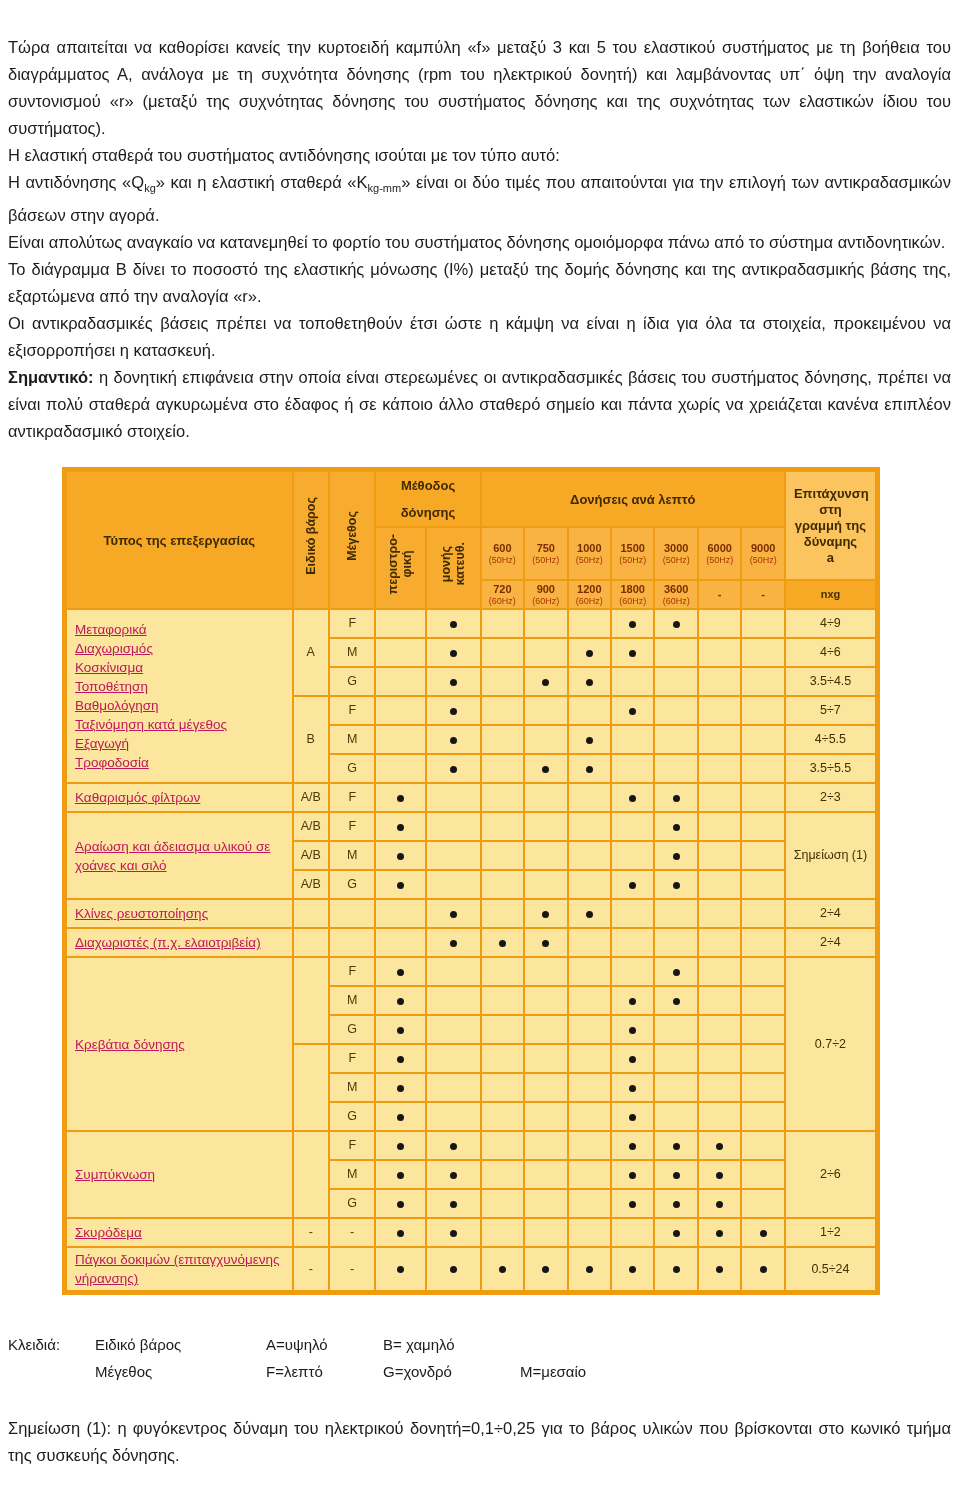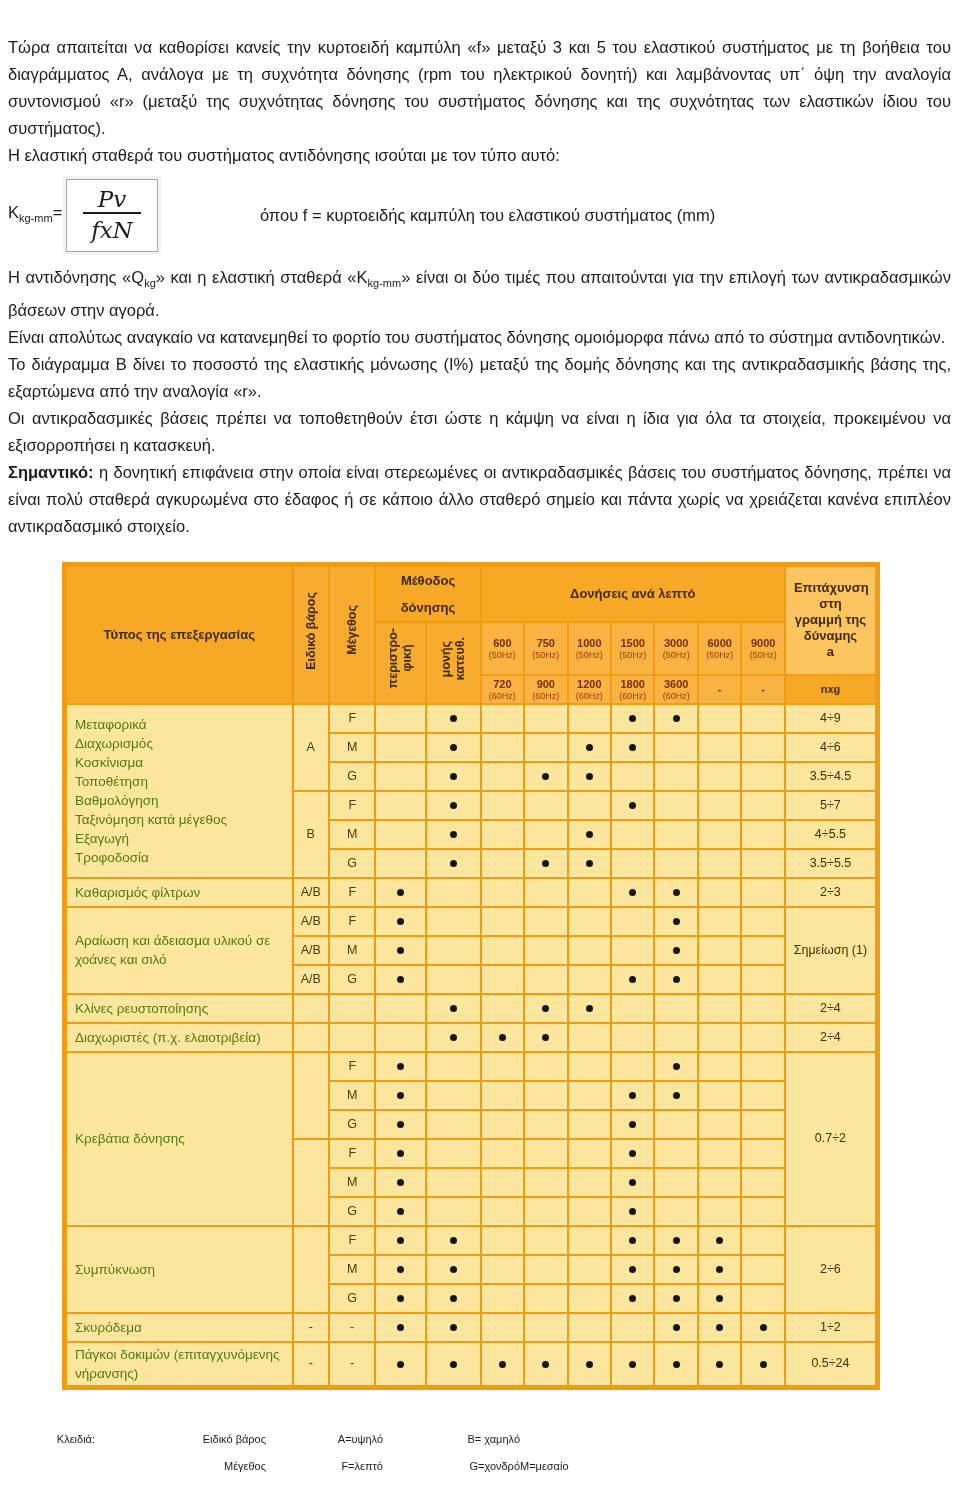--- a/index.html
+++ b/index.html
@@ -33,50 +33,42 @@
         white-space:pre-line;line-height:1.15;font-size:12.5px;}
   th.freq{background:#f8b342;}
   .rpm{display:block;font-size:11px;font-weight:bold;color:#7b2c00;line-height:13px;}
   .hz{display:block;font-size:9px;font-weight:normal;color:#a83500;line-height:10px;}
   th.accel-h{background:#fbc45e;font-size:13px;line-height:16px;padding:8px;}
   .accel-a{display:block;font-size:13px;}
   th.nxg{font-size:11px;color:#4a2d00;margin-top:16px;}
   tbody td{background:#fce69e;height:23px;text-align:center;vertical-align:middle;
            font-size:12.5px;color:#4a3a08;}
   td.lbl{text-align:left;padding:2px 4px 2px 8px;font-size:13.5px;line-height:19px;
-         white-space:pre-line;color:#4d7c0f;}
+         white-space:pre-line;color:#be185d;text-decoration:underline;}
   td.wcell,td.scell{font-weight:normal;color:#4a3a08;}
   td.acell{font-size:12.5px;color:#403000;}
   .dot{display:inline-block;width:7px;height:7px;border-radius:50%;background:#161616;vertical-align:middle;}
 
   
-  .key{margin-top:36px;font-size:11px;line-height:27px;text-align:right;}
+  .key{margin-top:36px;font-size:15px;line-height:27px;text-align:left;}
   .key-row{display:flex;}
   .key-c0{width:87px;}
   .key-c1{width:171px;}
   .key-c2{width:117px;}
   .key-c3{width:137px;}
   .note{margin-top:30px;font-size:16.5px;line-height:27px;text-align:justify;}
 </style>
 </head>
 <body>
 
 <div class="content">
 
   <p>Τώρα απαιτείται να καθορίσει κανείς την κυρτοειδή καμπύλη «f» μεταξύ 3 και 5 του ελαστικού συστήματος με τη βοήθεια του διαγράμματος Α, ανάλογα με τη συχνότητα δόνησης (rpm του ηλεκτρικού δονητή) και λαμβάνοντας υπ΄ όψη την αναλογία συντονισμού «r» (μεταξύ της συχνότητας δόνησης του συστήματος δόνησης και της συχνότητας των ελαστικών ίδιου του συστήματος).</p>
   <p>Η ελαστική σταθερά του συστήματος αντιδόνησης ισούται με τον τύπο αυτό:</p>
 
-  <div class="formula-row">
-    <span class="formula-lhs"><span>K</span><sub>kg-mm</sub><span>=</span></span>
-    <span class="frac-box">
-      <span class="frac-num">Pv</span>
-      <span class="frac-den" style="display:block;">fxN</span>
-    </span>
-    <span class="formula-note">όπου f = κυρτοειδής καμπύλη του ελαστικού συστήματος (mm)</span>
-  </div>
 
   <p><span>Η αντιδόνησης «Q</span><sub>kg</sub><span>» και η ελαστική σταθερά «K</span><sub>kg-mm</sub><span>» είναι οι δύο τιμές που απαιτούνται για την επιλογή των αντικραδασμικών βάσεων στην αγορά.</span></p>
   <p>Είναι απολύτως αναγκαίο να κατανεμηθεί το φορτίο του συστήματος δόνησης ομοιόμορφα πάνω από το σύστημα αντιδονητικών.</p>
   <p>Το διάγραμμα Β δίνει το ποσοστό της ελαστικής μόνωσης (Ι%) μεταξύ της δομής δόνησης και της αντικραδασμικής βάσης της, εξαρτώμενα από την αναλογία «r».</p>
   <p>Οι αντικραδασμικές βάσεις πρέπει να τοποθετηθούν έτσι ώστε η κάμψη να είναι η ίδια για όλα τα στοιχεία, προκειμένου να εξισορροπήσει η κατασκευή.</p>
   <p><span class="bold">Σημαντικό:</span><span> η δονητική επιφάνεια στην οποία είναι στερεωμένες οι αντικραδασμικές βάσεις του συστήματος δόνησης, πρέπει να είναι πολύ σταθερά αγκυρωμένα στο έδαφος ή σε κάποιο άλλο σταθερό σημείο και πάντα χωρίς να χρειάζεται κανένα επιπλέον αντικραδασμικό στοιχείο.</span></p>
 
   <div class="table-wrap">
     <table id="vib-table">
         <colgroup>

